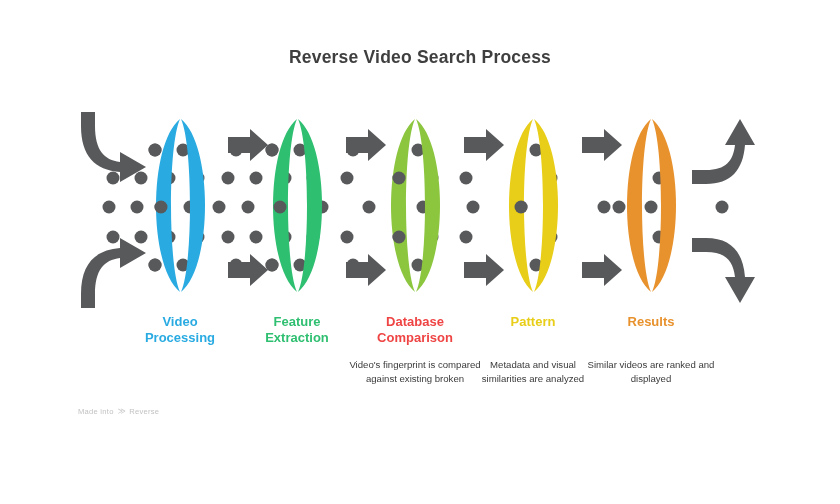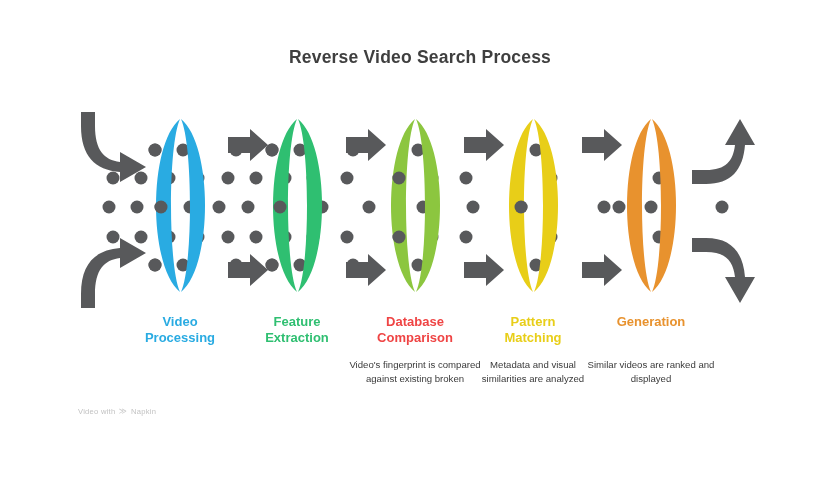--- a/index.html
+++ b/index.html
@@ -275,29 +275,28 @@
   <div class="stage-label" style="left:105px;color:#29ABE2">
     <div>Video</div>
     <div>Processing</div>
   </div>
   <div class="stage-label" style="left:340px;color:#ef4444">
     <div>Database</div>
     <div>Comparison</div>
   </div>
   <div class="stage-label" style="left:458px;color:#E8CE18">
     <div>Pattern</div>
-    <div>Matching</div>
   </div>
   <div class="stage-label" style="left:576px;color:#E8922E">
-    <div>Generation</div>
+    <div>Results</div>
   </div>
 
   <div class="stage-desc" style="left:349px">Video's fingerprint is compared against existing broken</div>
   <div class="stage-desc" style="left:467px">Metadata and visual similarities are analyzed</div>
   <div class="stage-desc" style="left:585px">Similar videos are ranked and displayed</div>
 
   <div id="watermark">
-    <span>Video with</span>
+    <span>Made into</span>
     <span class="wm-mark">≫</span>
-    <span>Napkin</span>
+    <span>Reverse</span>
   </div>
 
 </div>
 
 </body></html>

